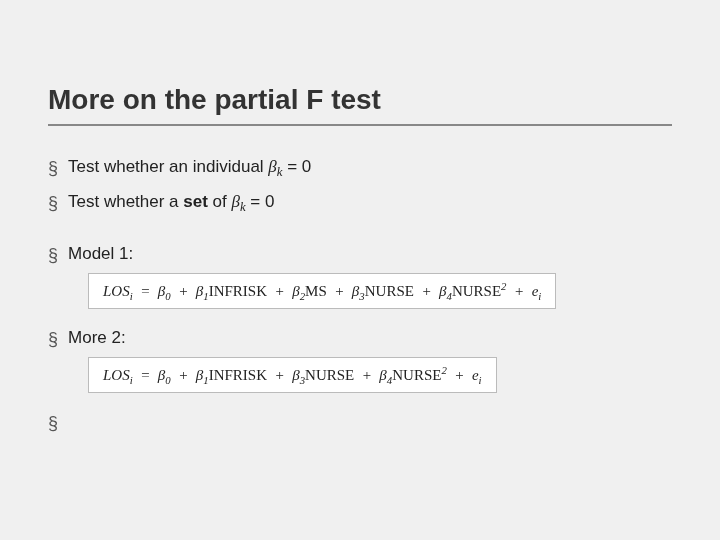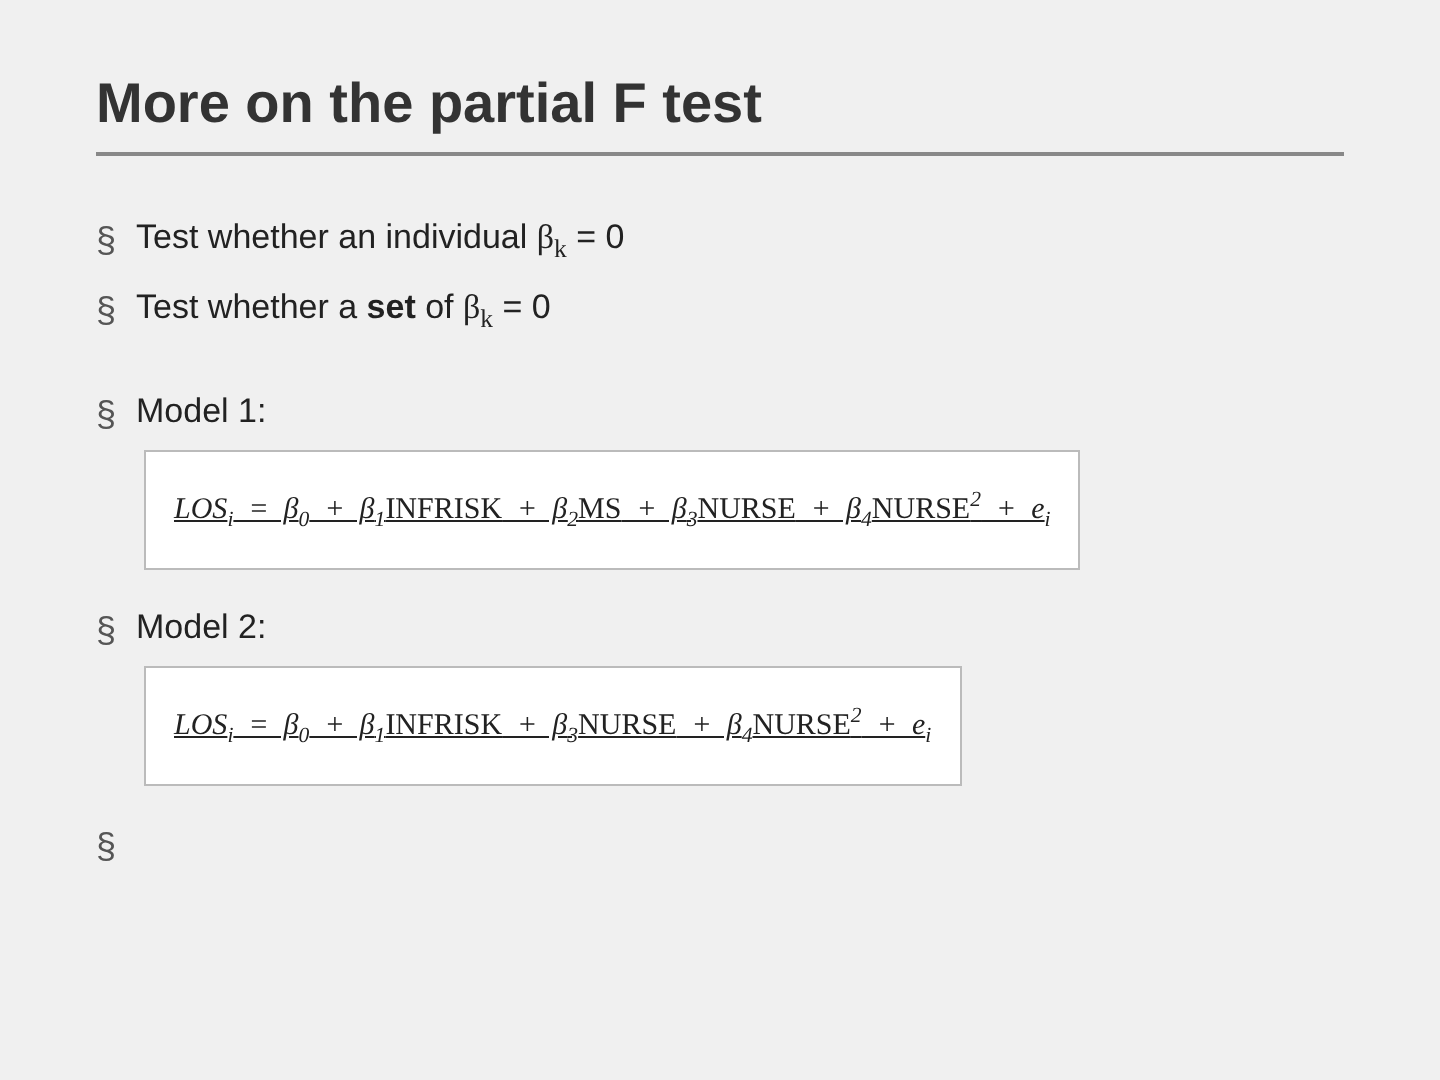--- a/index.html
+++ b/index.html
@@ -22,20 +22,21 @@
       gap: 0;
     }
 
     .slide-title {
       font-size: 28px;
       font-weight: bold;
       color: #333;
       margin-bottom: 28px;
       padding-bottom: 8px;
       border-bottom: 2px solid #888;
+      margin-top: 48px;
     }
 
     .bullet-list {
       list-style: none;
       display: flex;
       flex-direction: column;
       gap: 0;
     }
 
     .bullet-item {
@@ -66,34 +67,34 @@
     .model-label {
       display: flex;
       align-items: flex-start;
       font-size: 17px;
       color: #222;
       margin-bottom: 4px;
       line-height: 1.5;
     }
 
     .formula-box {
-      margin-left: 24px;
+      margin-left: 40px;
       margin-bottom: 12px;
       border: 1px solid #bbb;
       background: #fff;
-      padding: 18px 14px;
+      padding: 6px 14px;
       display: inline-block;
       font-size: 14px;
       color: #222;
       font-style: italic;
-      text-decoration: underline;
     }
 
     
     .math {
+      font-style: italic;
       font-family: "Times New Roman", Times, serif;
     }
 
     .math sub {
       font-size: 0.75em;
     }
 
     .bold-text {
       font-weight: bold;
       margin-top: 15px;
@@ -164,21 +165,21 @@
         β<span class="subscript">4</span><span class="upright">NURSE</span><span class="superscript">2</span>
         &nbsp;+&nbsp;
         e<span class="subscript">i</span>
       </span>
     </div>
   </div>
 
   <div class="model-block">
     <div class="model-label">
       <span class="bullet-icon">§</span>
-      <span>Model 2:</span>
+      <span>More 2:</span>
     </div>
     <div class="formula-box">
       <span class="formula-content">
         LOS<span class="subscript">i</span>
         &nbsp;=&nbsp;
         β<span class="subscript">0</span>
         &nbsp;+&nbsp;
         β<span class="subscript">1</span><span class="upright">INFRISK</span>
         &nbsp;+&nbsp;
         β<span class="subscript">3</span><span class="upright">NURSE</span>

